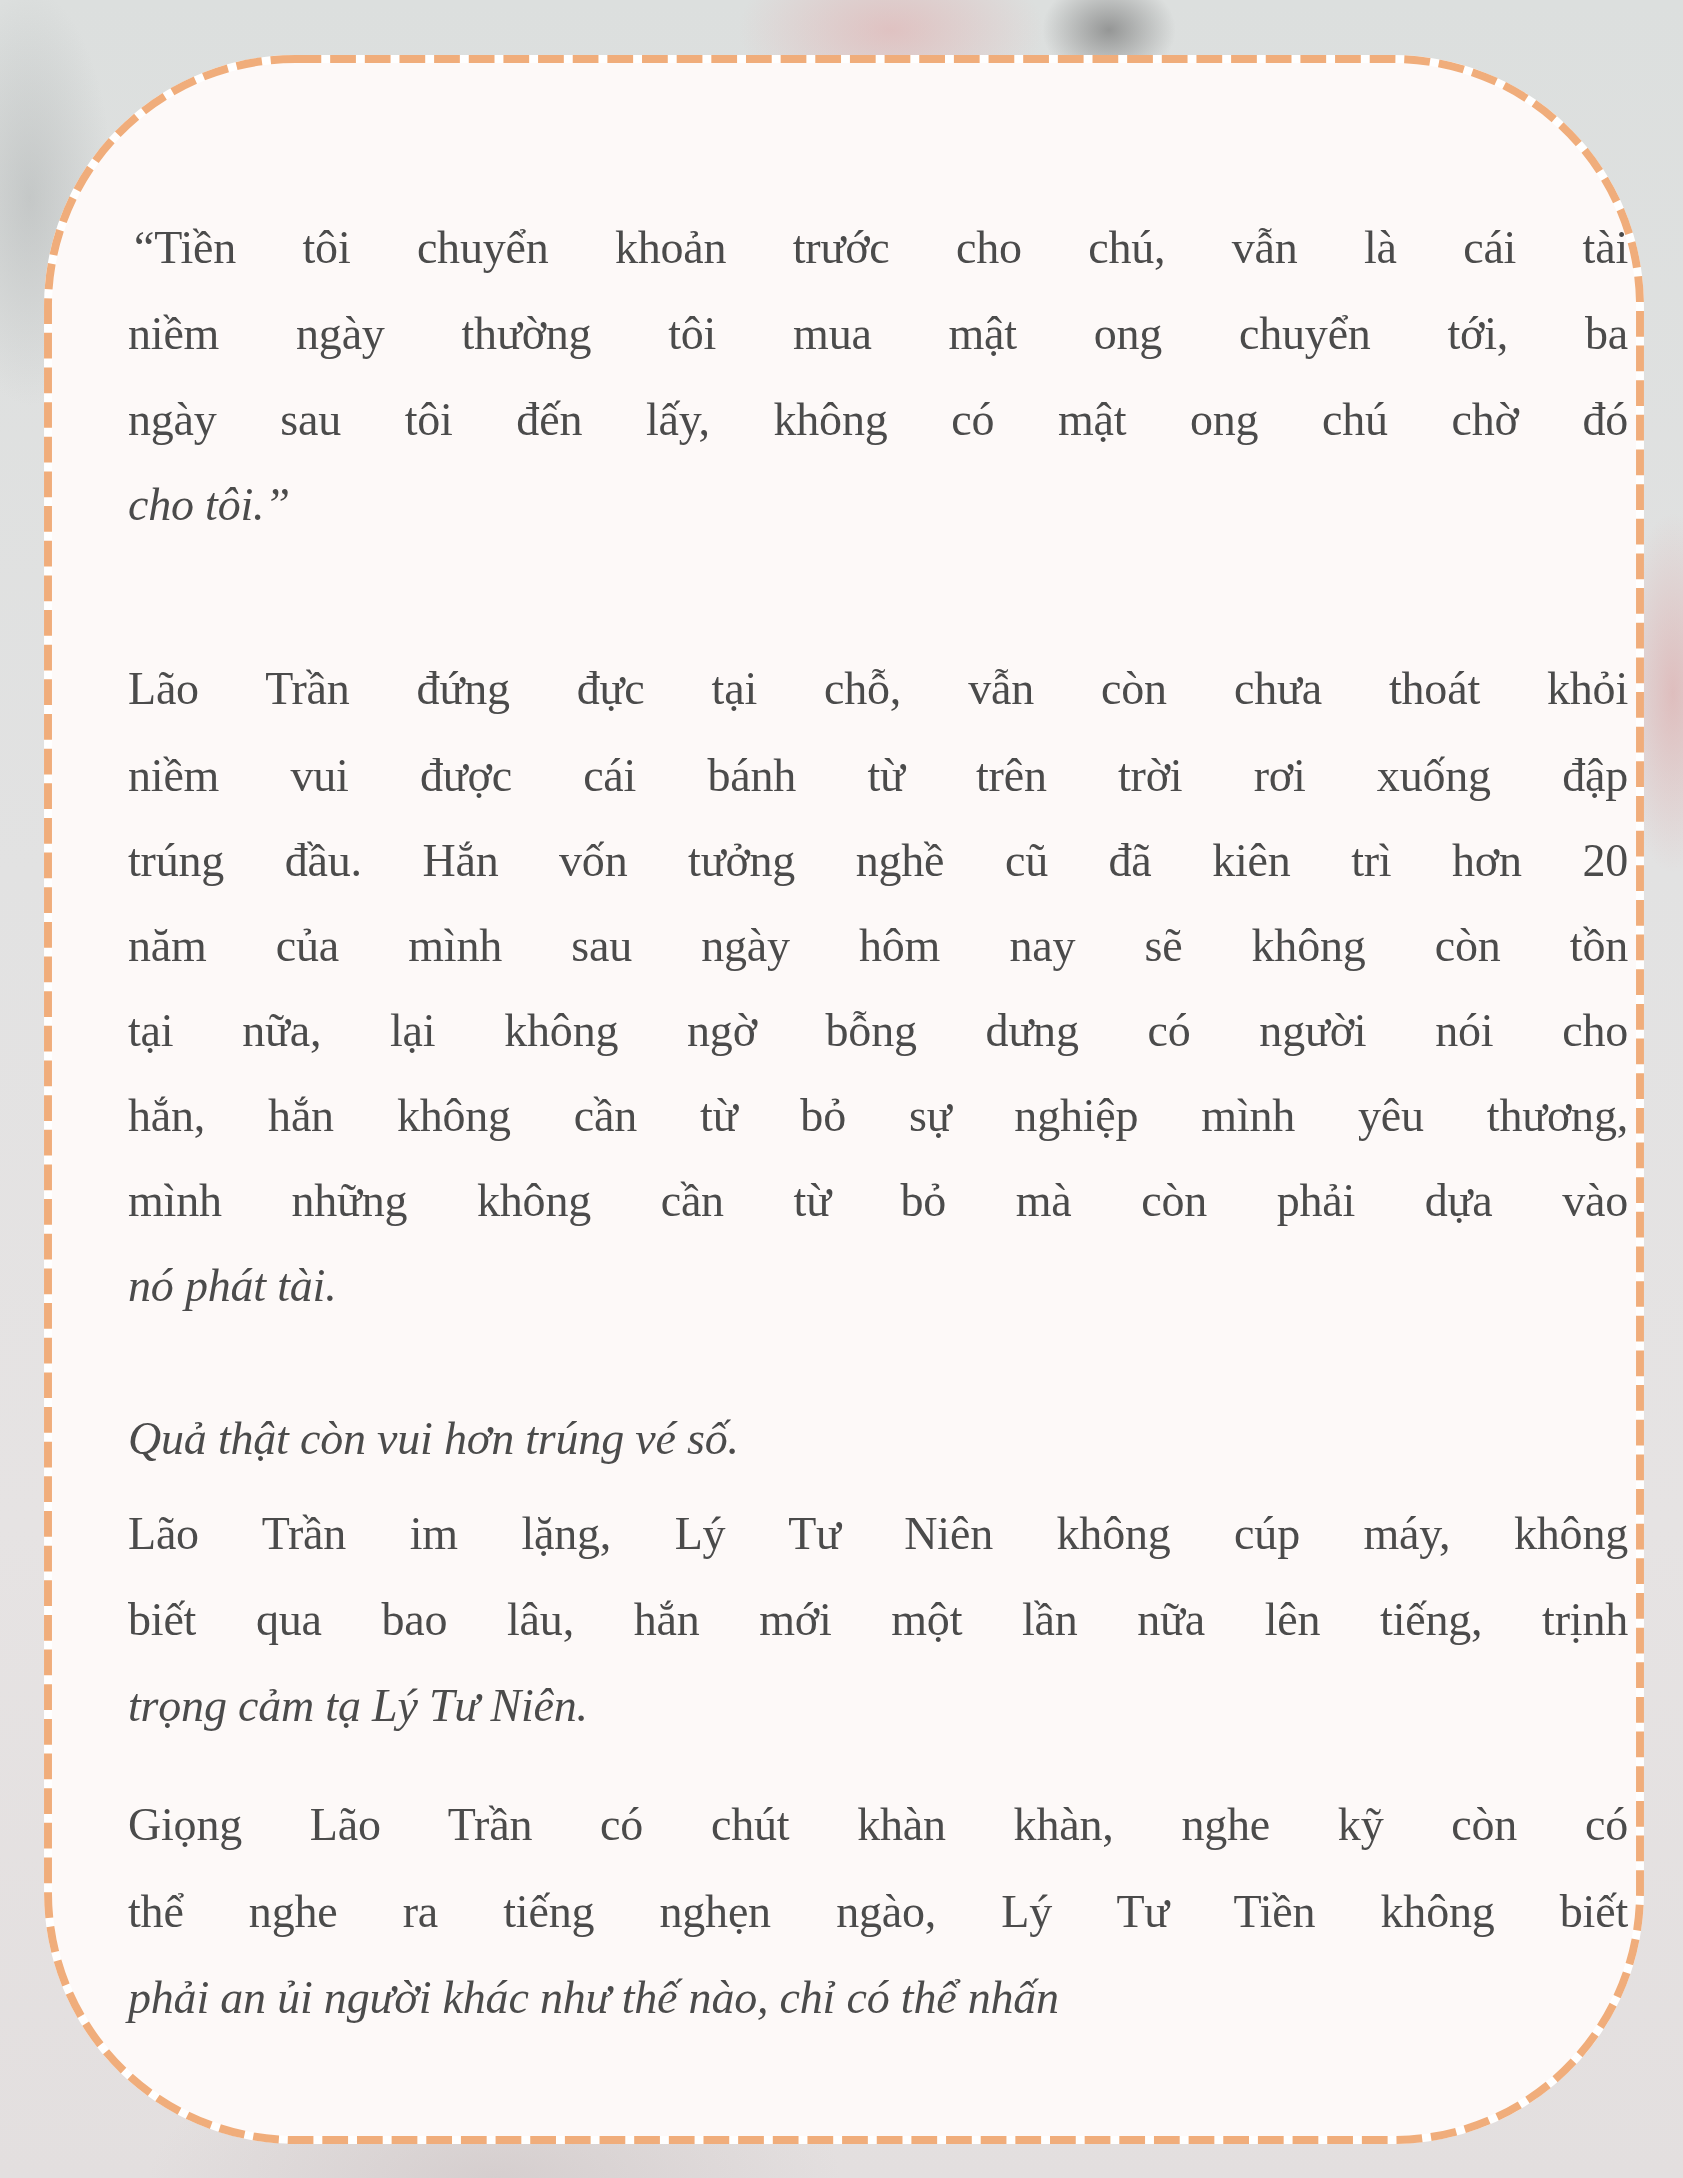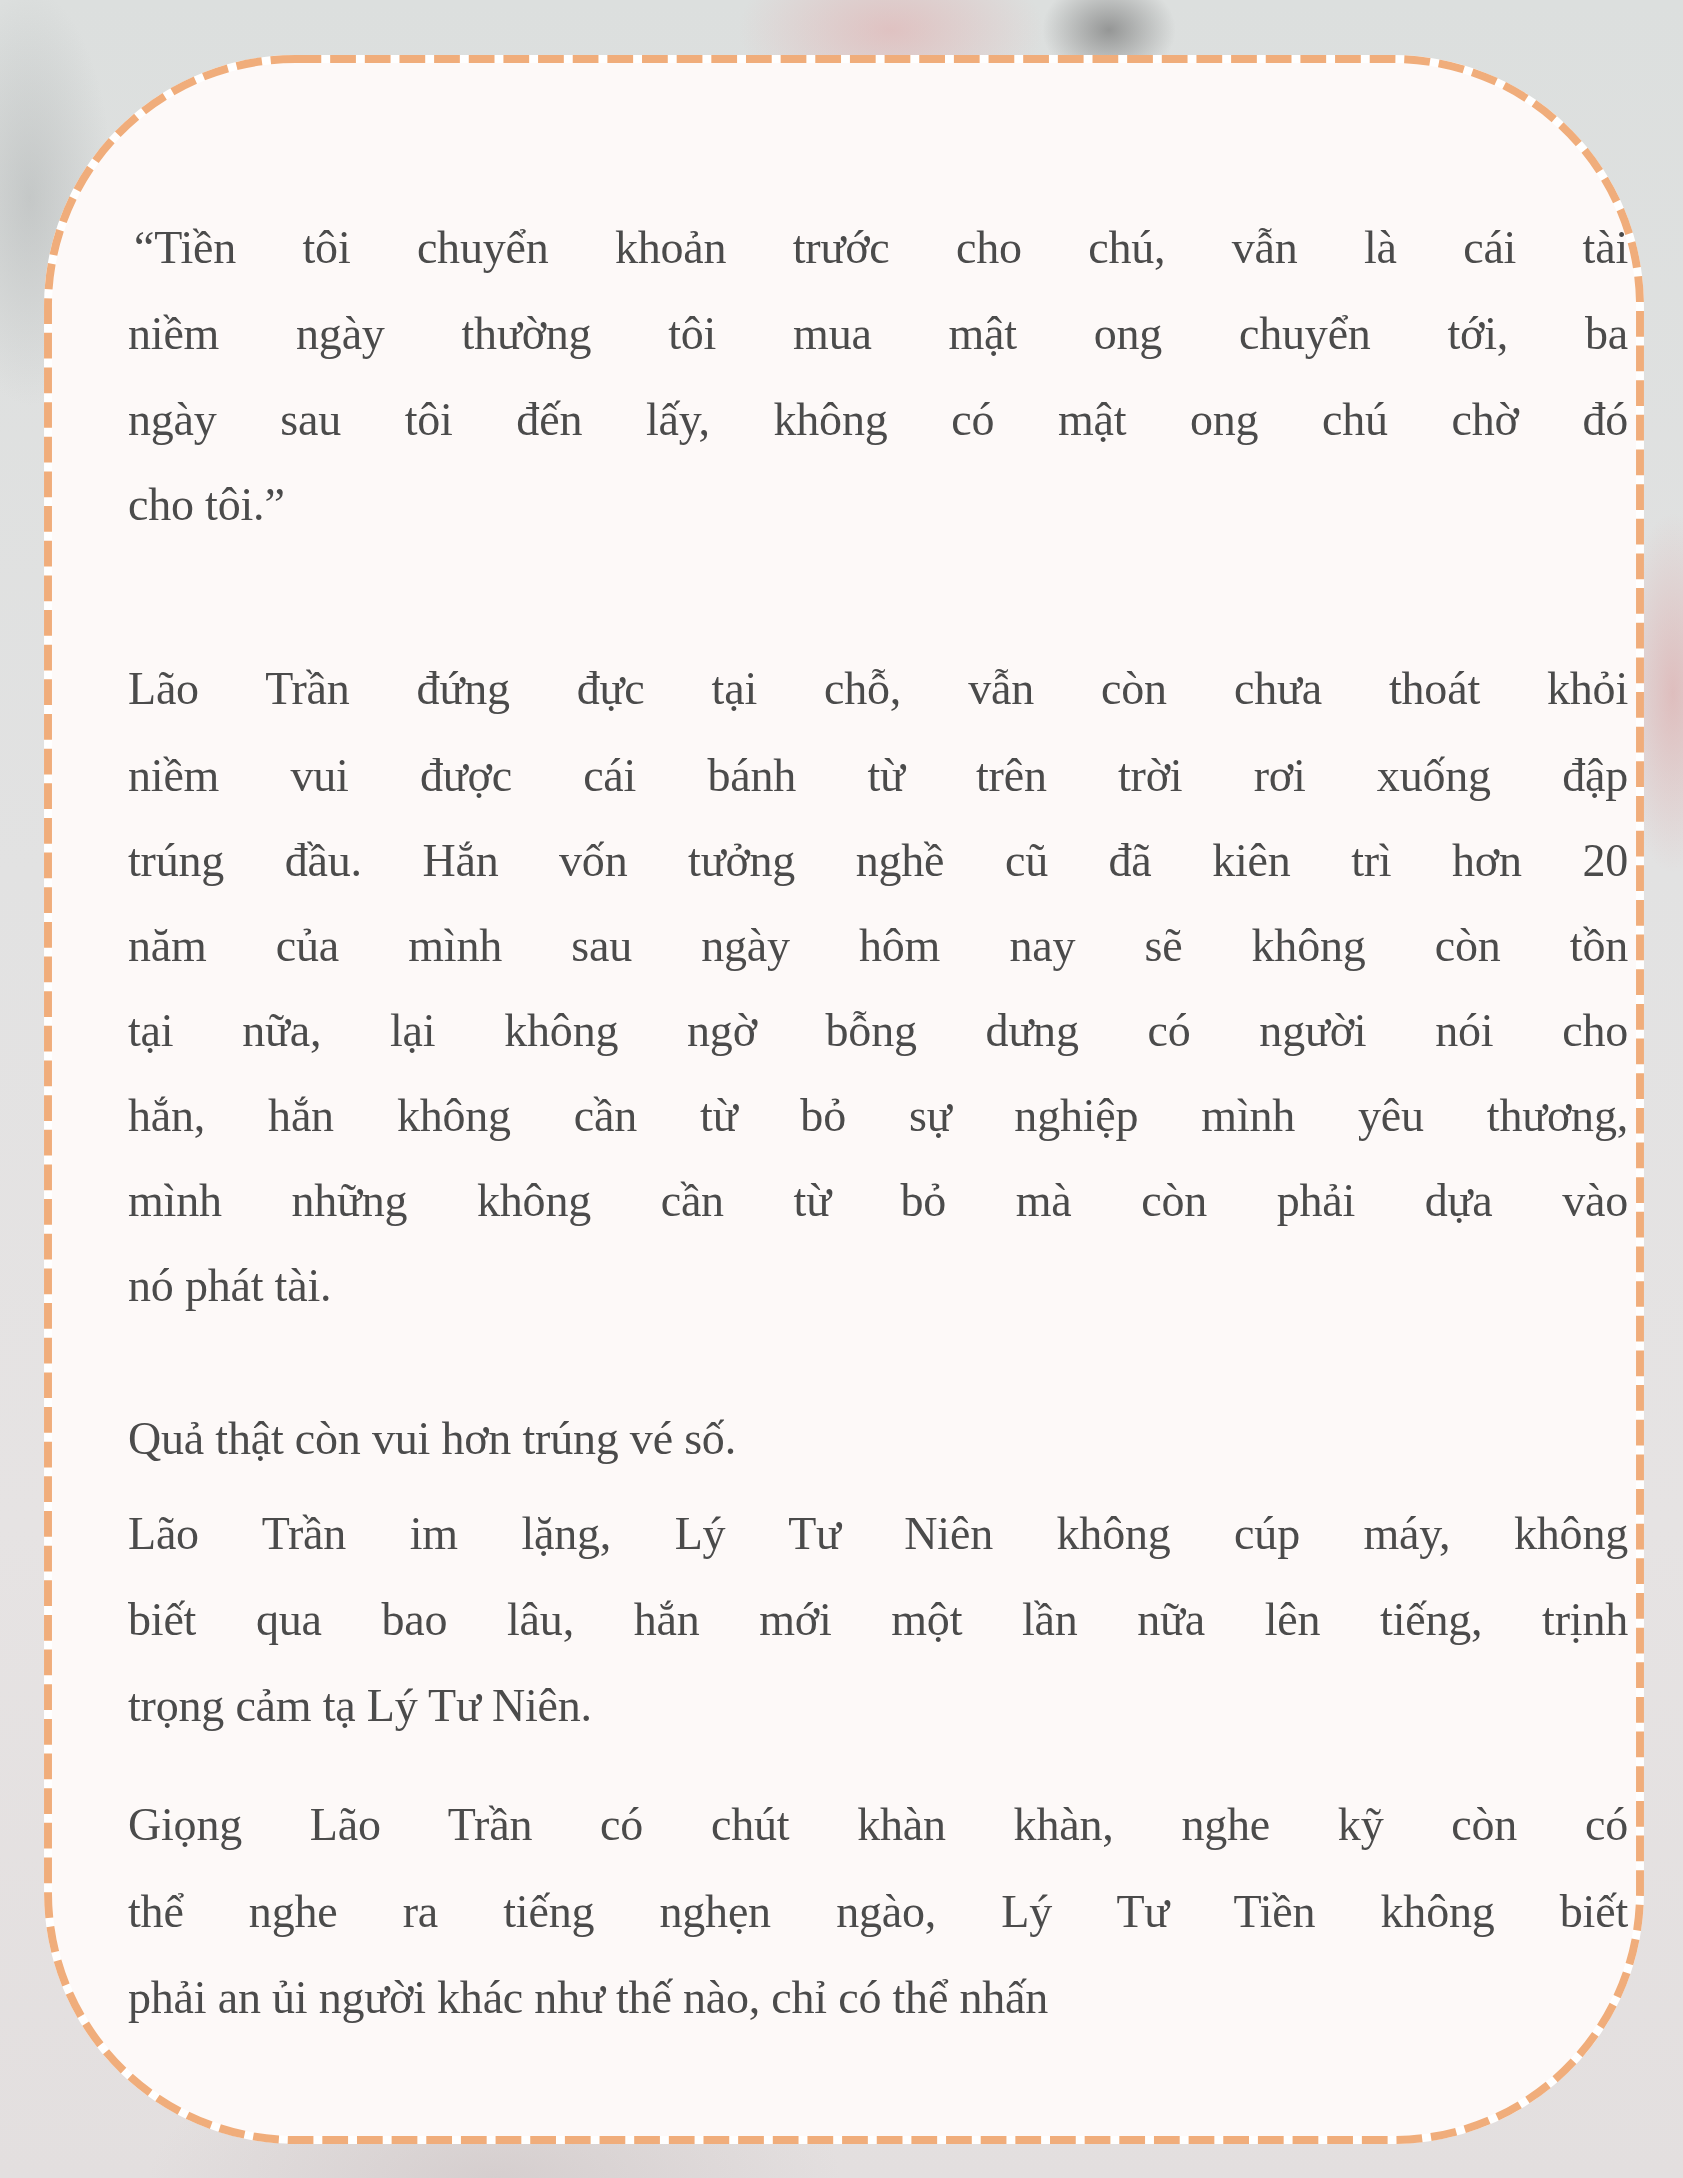--- a/index.html
+++ b/index.html
@@ -34,21 +34,21 @@
     font-size: 46px;
     line-height: 86px;
     height: 86px;
     color: #4b4b4b;
     white-space: nowrap;
     text-align: justify;
     text-align-last: justify;
     letter-spacing: -0.2px;
     margin-left: 32px;
   }
-  .line.last { text-align: center; text-align-last: left; }
+  .line.last { text-align: center; text-align-last: left; font-style: italic; }
   .line.indent { left: 102px; width: 1494px; }
 </style>
 </head>
 <body>
 
 <div class="card"></div>
 <svg class="card-border" width="1600" height="2089" viewBox="0 0 1616 2110">
   <rect x="4" y="4" width="1608" height="2102" rx="250" ry="250" fill="none" stroke="#ffffff" stroke-width="8"></rect>
   <rect x="4" y="4" width="1608" height="2102" rx="250" ry="250" fill="none" stroke="#f0ad7b" stroke-width="8" stroke-dasharray="26 9"></rect>
 </svg>

